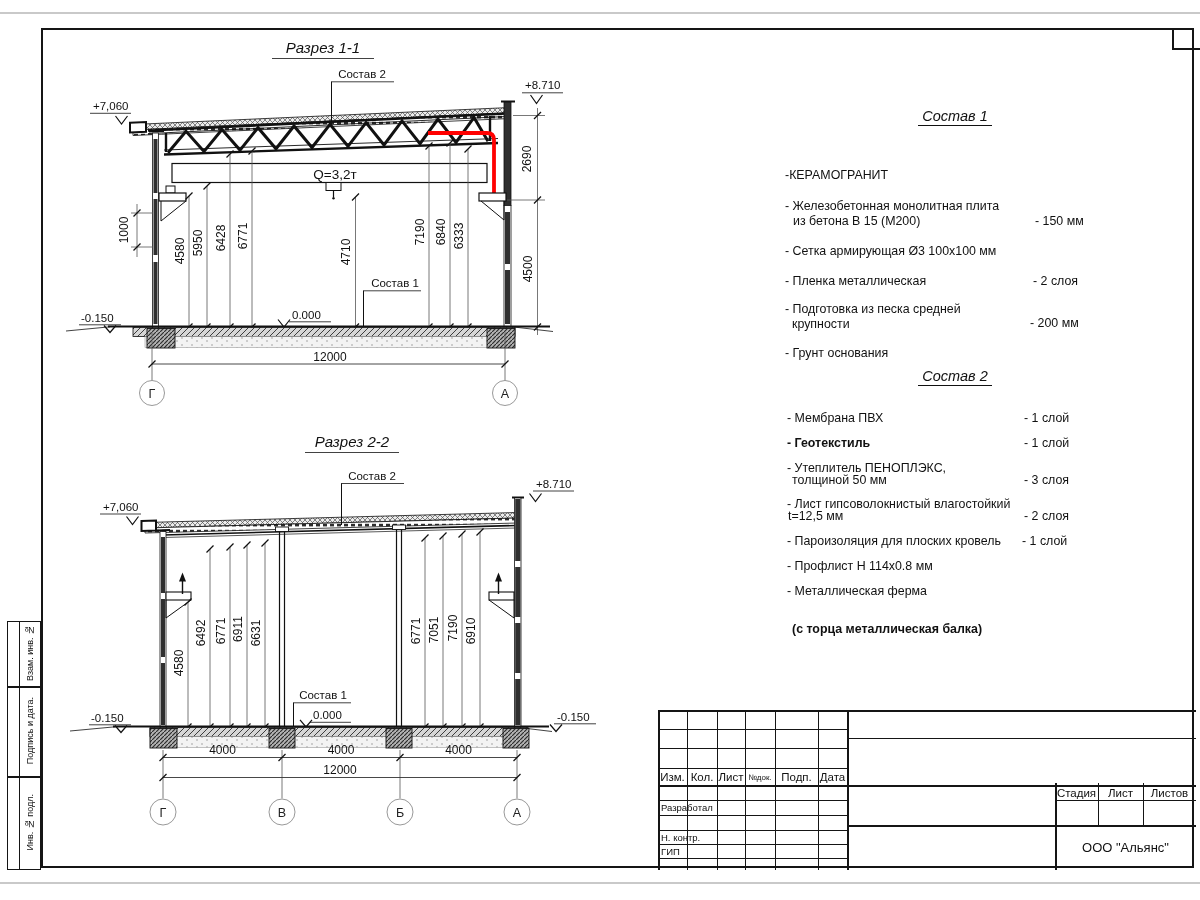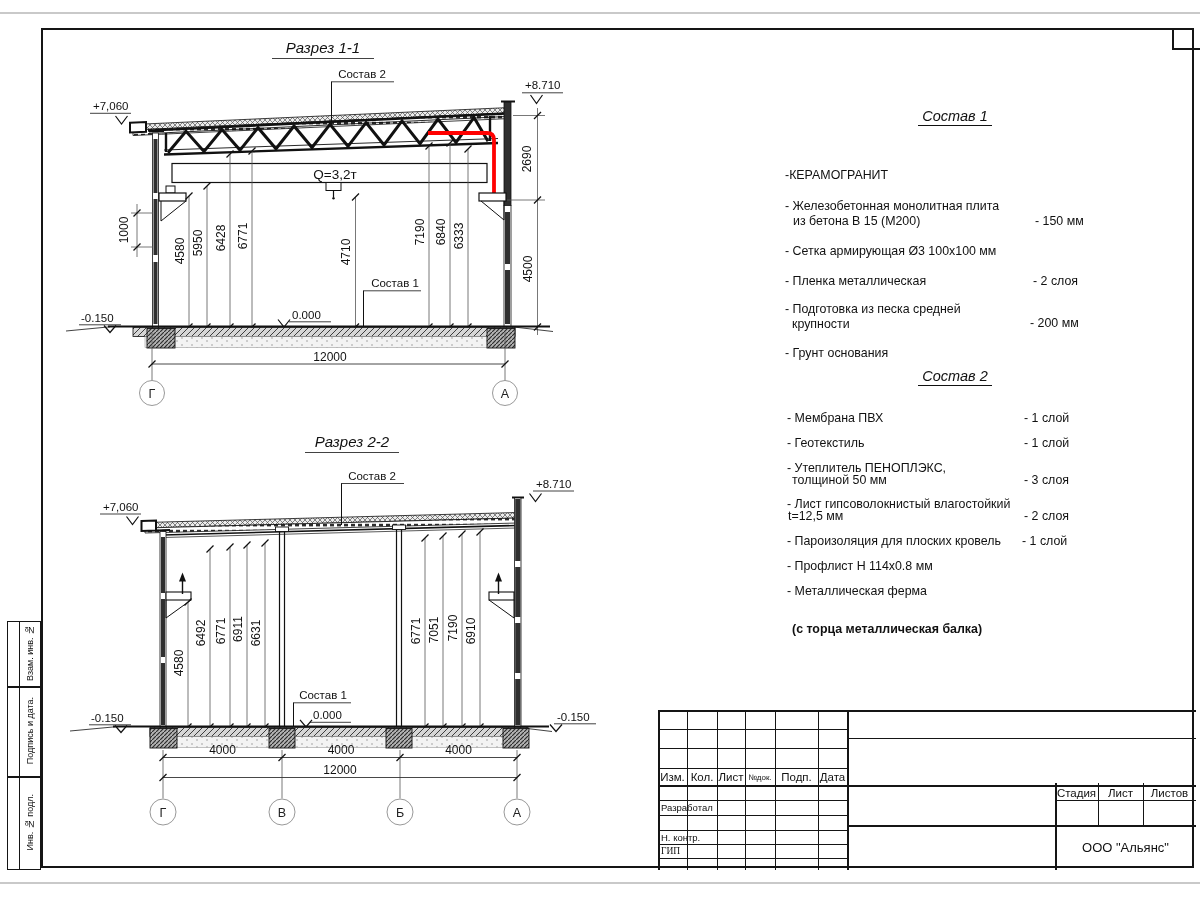--- a/index.html
+++ b/index.html
@@ -386,21 +386,21 @@
   <div class="t" style="left:785px; top:302px;">- Подготовка из песка средней</div>
   <div class="t" style="left:792px; top:317px;">крупности</div>
   <div class="t" style="left:1030px; top:316px;text-align:right;">- 200 мм</div>
   <div class="t" style="left:785px; top:346px;">- Грунт основания</div>
 </div>
 
 <div>
   <div class="heading" style="left:900px; top:368px; width:110px; text-align:center;"><span>Состав 2</span></div>
   <div class="t" style="left:787px; top:411px;text-align:right;">- Мембрана ПВХ</div>
   <div class="t" style="left:1024px; top:411px;">- 1 слой</div>
-  <div class="t" style="left:787px; top:436px;">- Геотекстиль</div>
+  <div class="t" style="left:787px; top:436px;font-weight:bold;">- Геотекстиль</div>
   <div class="t" style="left:1024px; top:436px;">- 1 слой</div>
   <div class="t" style="left:787px; top:461px;">- Утеплитель ПЕНОПЛЭКС,</div>
   <div class="t" style="left:792px; top:473px;">толщиной 50 мм</div>
   <div class="t" style="left:1024px; top:473px;">- 3 слоя</div>
   <div class="t" style="left:787px; top:497px;">- Лист гипсоволокнистый влагостойкий</div>
   <div class="t" style="left:788px; top:509px;">t=12,5 мм</div>
   <div class="t" style="left:1024px; top:509px;">- 2 слоя</div>
   <div class="t" style="left:787px; top:534px;">- Пароизоляция для плоских кровель</div>
   <div class="t" style="left:1022px; top:534px;">- 1 слой</div>
   <div class="t" style="left:787px; top:559px;">- Профлист Н 114х0.8 мм</div>
@@ -437,21 +437,21 @@
 
   <div class="tb-label" style="left:658px; top:769px; width:29px; height:16px;">Изм.</div>
   <div class="tb-label" style="left:687px; top:769px; width:30px; height:16px;">Кол.</div>
   <div class="tb-label" style="left:717px; top:769px; width:28px; height:16px;">Лист</div>
   <div class="tb-label" style="left:745px; top:769px; width:30px; height:16px; font-size:8px;">№док.</div>
   <div class="tb-label" style="left:775px; top:769px; width:43px; height:16px;">Подп.</div>
   <div class="tb-label" style="left:818px; top:769px; width:29px; height:16px;">Дата</div>
 
   <div class="tb-small" style="left:661px; top:801px; width:85px; height:13px;">Разработал</div>
   <div class="tb-small" style="left:661px; top:831px; width:85px; height:12px;">Н. контр.</div>
-  <div class="tb-small" style="left:661px; top:845px; width:87px; height:12px;font-family:Liberation Serif, serif;">ГИП</div>
+  <div class="tb-small" style="left:661px; top:845px; width:87px; height:12px;">ГИП</div>
 
   <div class="tb-label" style="left:1055px; top:786px; width:43px; height:14px;">Стадия</div>
   <div class="tb-label" style="left:1098px; top:786px; width:45px; height:14px;">Лист</div>
   <div class="tb-label" style="left:1143px; top:786px; width:53px; height:14px;">Листов</div>
 
   <div class="company" style="left:1055px; top:827px; width:141px; height:41px;">ООО "Альянс"</div>
 </div>
 
 <div>
   <div class="strip"></div>

